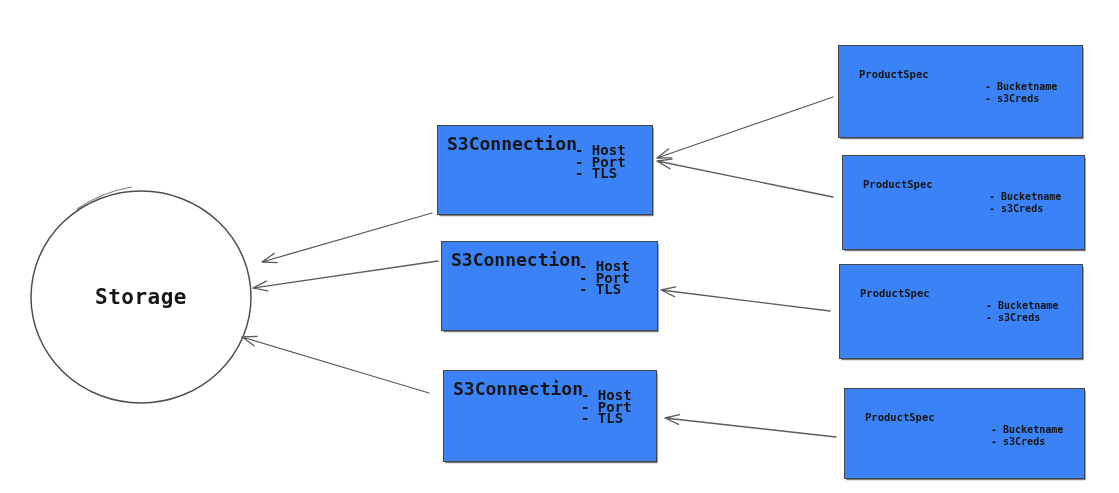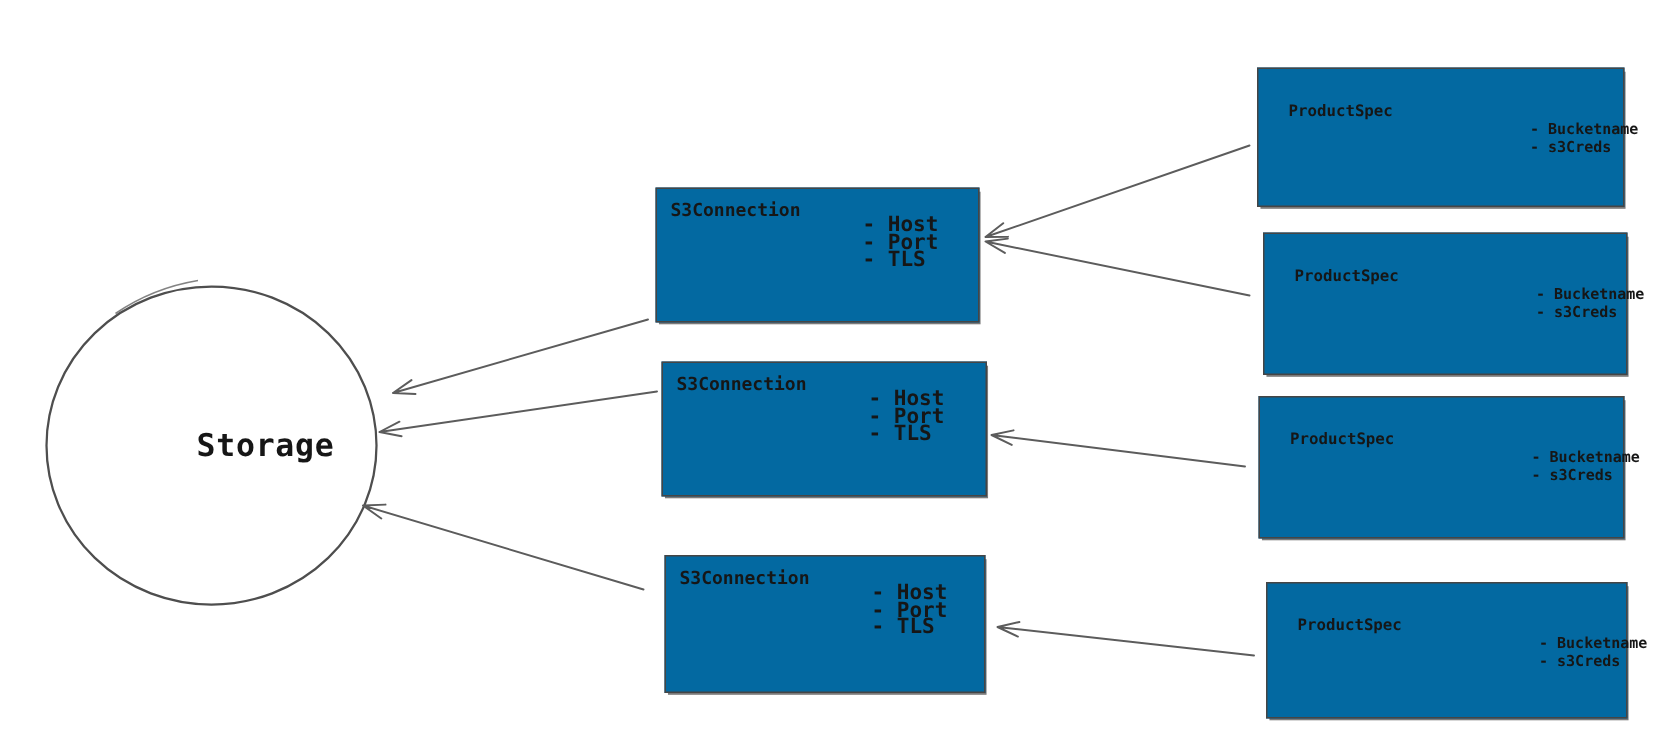--- a/index.html
+++ b/index.html
@@ -6,54 +6,53 @@
   .stage{
     position:relative;
     width:1119px;height:493px;
     background:#ffffff;
     overflow:hidden;
     font-family:"DejaVu Sans Mono","Liberation Mono",monospace;
   }
   #diagram-svg{position:absolute;left:0;top:0;width:1119px;height:493px;}
   .box{
     position:absolute;
-    background:#0369a1;
+    background:#3b82f6;
     border:1.3px solid #454545;
     box-shadow:1.5px 2px 0 -0.8px #7a7a7a;
     box-sizing:border-box;
     color:#141414;
     padding-left:16px;
   }
   .box .label{
     position:absolute;
     font-weight:600;
     white-space:nowrap;
     color:#161616;
   }
   .box .attrs{
     position:absolute;
     display:flex;
     flex-direction:column;
     font-weight:600;
     white-space:nowrap;
     color:#161616;
   }
-  .s3 .label{left:9px;top:7px;font-size:12px;}
+  .s3 .label{left:9px;top:7px;font-size:18px;}
   .s3 .attrs{left:137px;top:19px;font-size:14px;line-height:11.5px;}
   .ps .label{left:20px;top:22px;font-size:10.5px;}
-  .ps .attrs{left:146px;top:35px;font-size:10px;line-height:12px;margin-left:35px;}
+  .ps .attrs{left:146px;top:35px;font-size:10px;line-height:12px;}
   .storage-label{
     position:absolute;
     transform:translate(-50%,-50%);
     font-size:21px;
     font-weight:600;
     letter-spacing:.5px;
     color:#161616;
     white-space:nowrap;
-    margin-left:36px;
   }
 </style>
 </head>
 <body>
 
 <div class="stage">
 
   <svg id="diagram-svg">
       <ellipse cx="141" cy="297" rx="110" ry="106" fill="none" stroke="#4e4e4e" stroke-width="1.5"></ellipse>
       <path d="M 77 209 C 96 196 114 190 132 187" fill="none" stroke="#4e4e4e" stroke-width="1.1" opacity="0.7"></path>

